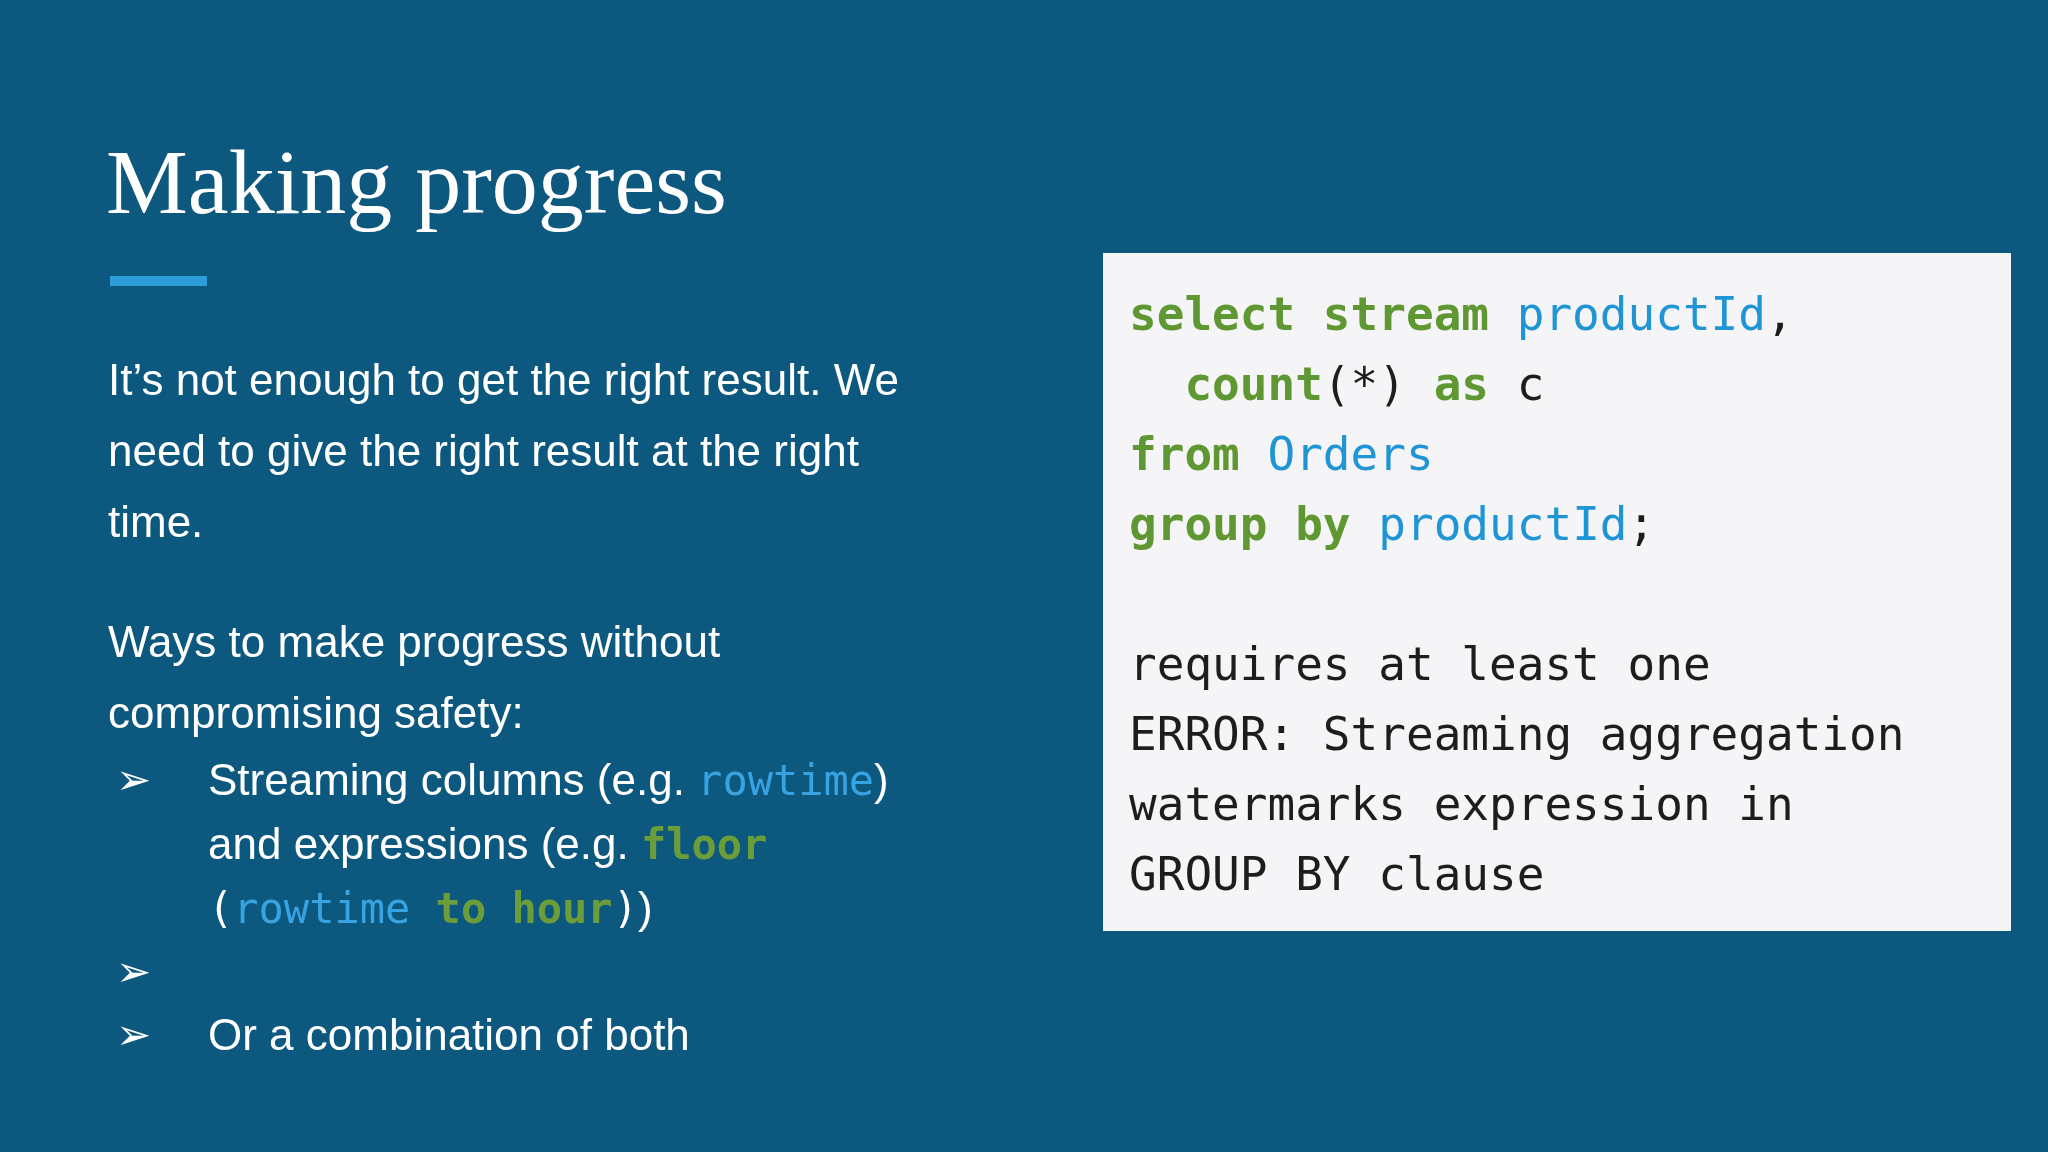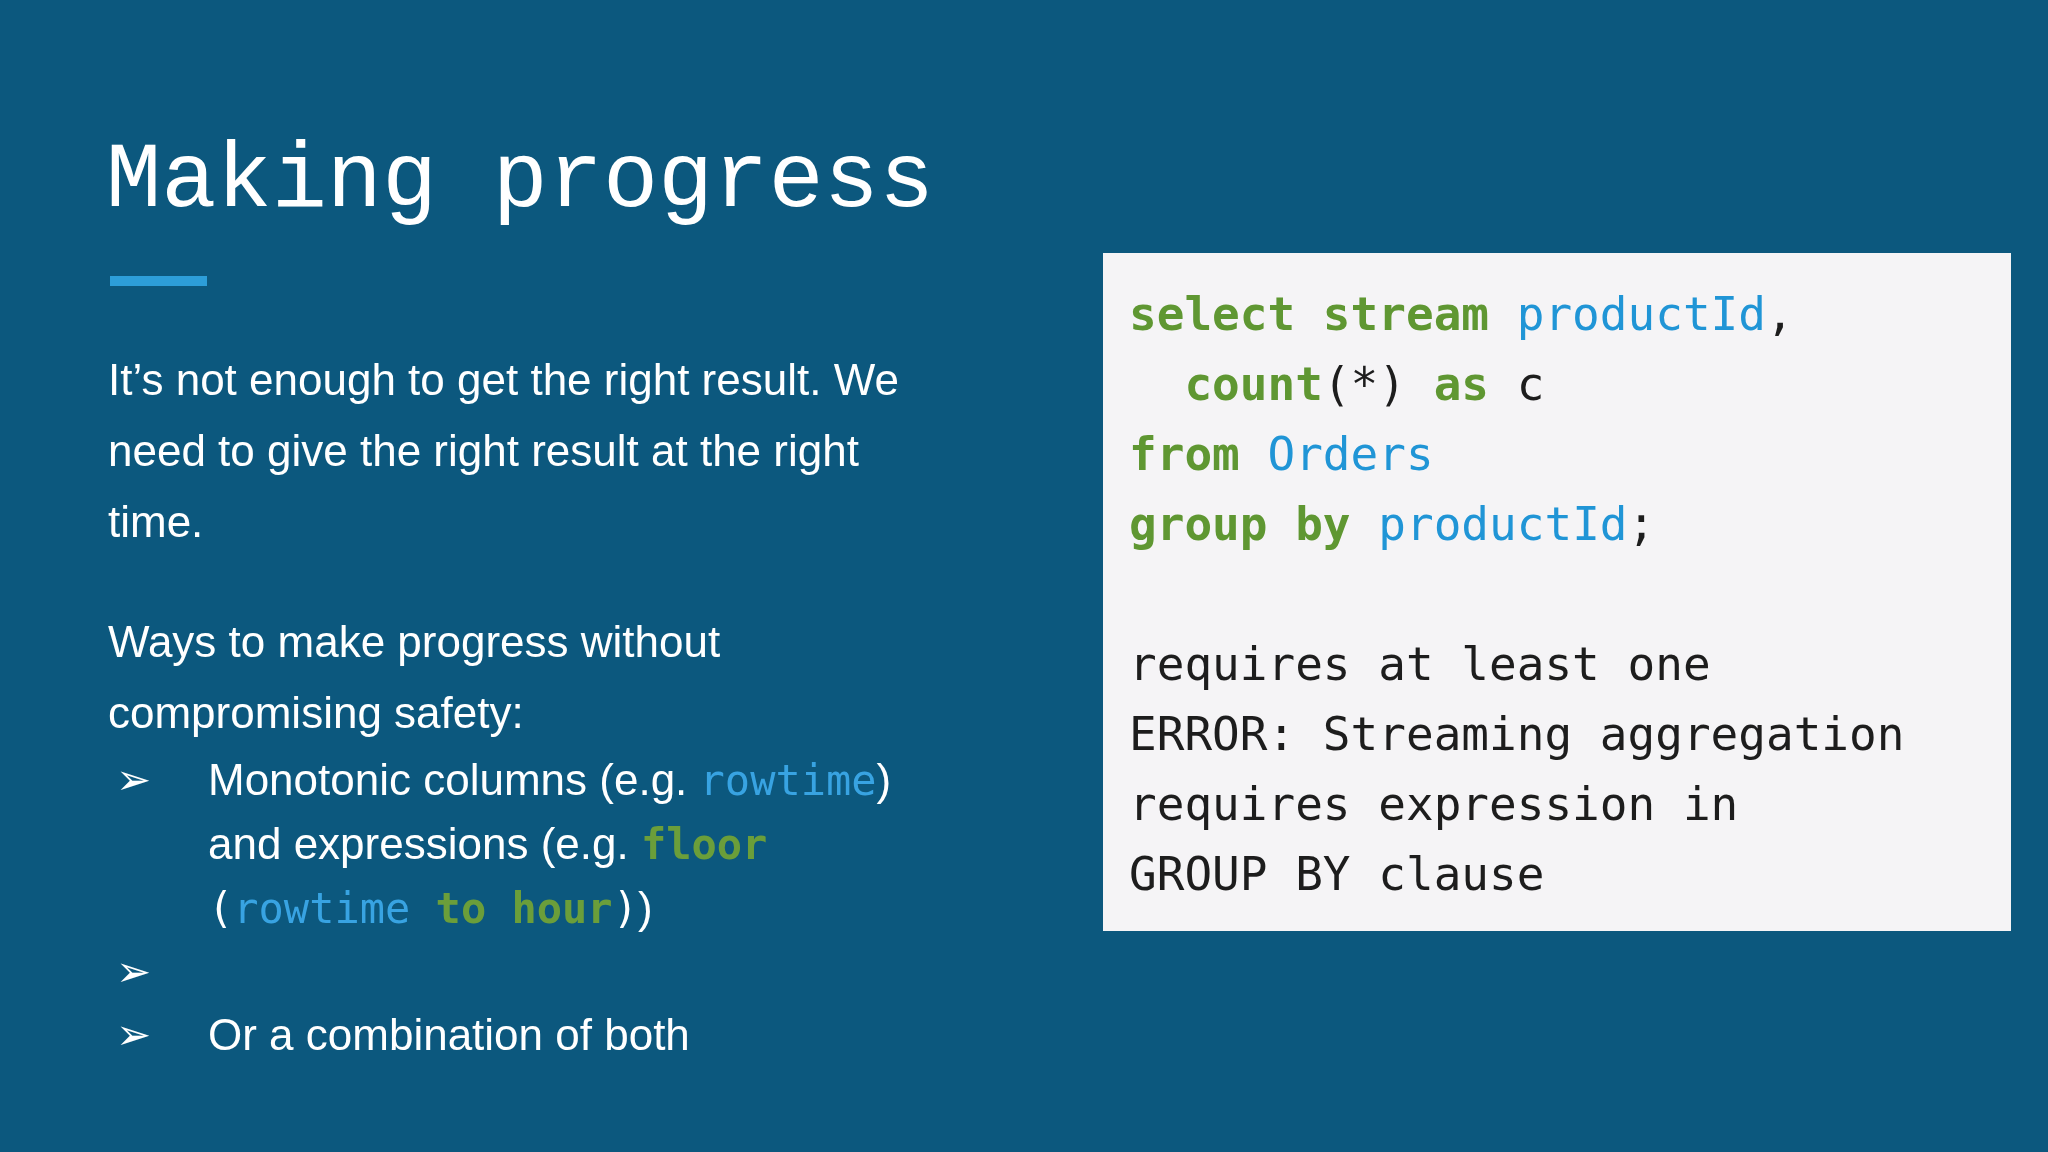--- a/index.html
+++ b/index.html
@@ -20,21 +20,21 @@
     font-family: "Liberation Sans", sans-serif;
     overflow: hidden;
     position: relative;
   }
   .slide { position: absolute; inset: 0; }
 
   .title {
     position: absolute;
     left: 106px;
     top: 130px;
-    font-family: Liberation Mono, monospace;
+    font-family: Liberation Serif, serif;
     font-weight: 500;
     font-size: 92px;
     line-height: 104px;
     color: var(--text);
     letter-spacing: 0px;
   }
   .accent-bar {
     position: absolute;
     left: 110px;
     top: 276px;
@@ -134,21 +134,21 @@
   <div class="safety">
     <div class="line">Ways to make progress without</div>
     <div class="line">compromising safety:</div>
   </div>
 
   <div class="bullets">
 
     <div class="bullet">
       <span class="marker">➢</span>
       <div class="bullet-lines">
-        <div class="bline"><span class="tok-plain">Monotonic columns (e.g. </span><span class="tok-mono-blue">rowtime</span><span class="tok-plain">)</span></div>
+        <div class="bline"><span class="tok-plain">Streaming columns (e.g. </span><span class="tok-mono-blue">rowtime</span><span class="tok-plain">)</span></div>
         <div class="bline"><span class="tok-plain">and expressions (e.g. </span><span class="tok-mono-green">floor</span></div>
         <div class="bline"><span class="tok-mono-white">(</span><span class="tok-mono-blue">rowtime</span><span class="tok-mono-white"> </span><span class="tok-mono-green">to hour</span><span class="tok-mono-white">)</span><span class="tok-plain">)</span></div>
       </div>
     </div>
 
     <div class="bullet">
       <span class="marker">➢</span>
     </div>
 
     <div class="bullet">
@@ -161,17 +161,17 @@
   </div>
 
   <div class="code-panel">
     <div class="code-line"><span class="tok-kw">select stream </span><span class="tok-id">productId</span><span class="tok-pl">,</span></div>
     <div class="code-line"><span class="tok-pl">  </span><span class="tok-kw">count</span><span class="tok-pl">(*) </span><span class="tok-kw">as</span><span class="tok-pl"> c</span></div>
     <div class="code-line"><span class="tok-kw">from</span><span class="tok-pl"> </span><span class="tok-id">Orders</span></div>
     <div class="code-line"><span class="tok-kw">group by</span><span class="tok-pl"> </span><span class="tok-id">productId</span><span class="tok-pl">;</span></div>
     <div class="code-line"></div>
     <div class="code-line"><span class="tok-pl">requires at least one</span></div>
     <div class="code-line"><span class="tok-pl">ERROR: Streaming aggregation</span></div>
-    <div class="code-line"><span class="tok-pl">requires expression in</span></div>
+    <div class="code-line"><span class="tok-pl">watermarks expression in</span></div>
     <div class="code-line"><span class="tok-pl">GROUP BY clause</span></div>
   </div>
 
 </div>
 
 </body></html>

